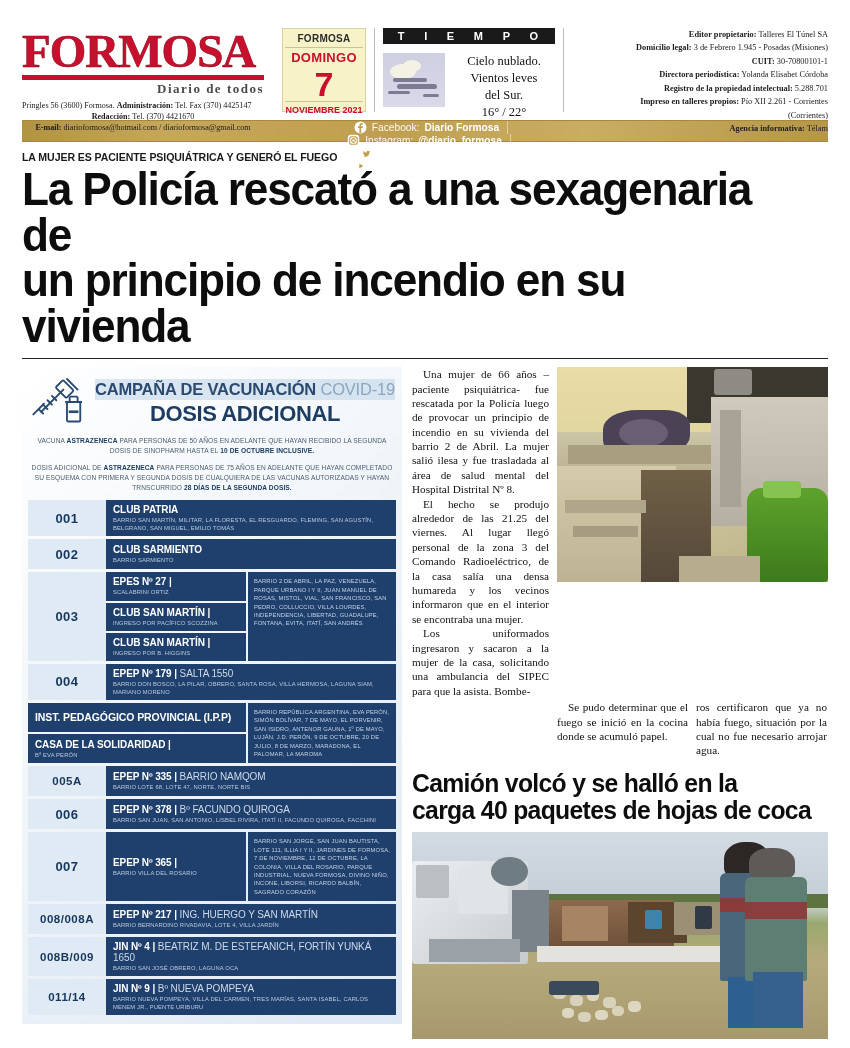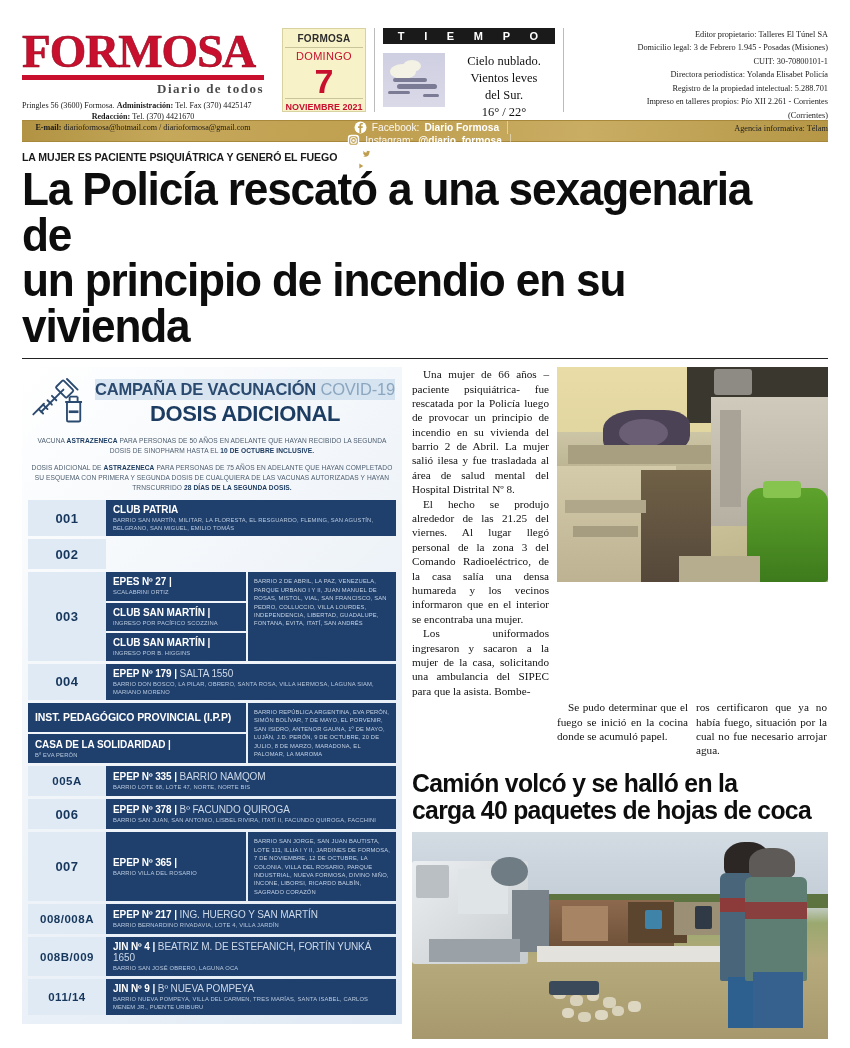--- a/index.html
+++ b/index.html
@@ -30,34 +30,34 @@
   .mh-contact { font-family: "Liberation Serif", serif; font-size: 8.1px; line-height: 1.35; text-align: center; margin-top: 4px; color: #1a1a1a; }
   .mh-contact .l1 { text-align: left; }
   .mh-contact b { font-weight: bold; }
 
   .mh-date {
     width: 84px; background: #f7f2c8; border: 1px solid #d8d2a0;
     margin: 0 8px; text-align: center; padding: 4px 2px; display: flex;
     flex-direction: column; justify-content: space-between;
   }
   .mh-date .d-city { font-size: 10px; font-weight: bold; color: #2c2c2c; letter-spacing: .3px; border-bottom: 1px solid #c9c49a; padding-bottom: 3px;}
-  .mh-date .d-day { font-size: 11px; font-weight: normal; color: #c8102e; letter-spacing: .3px; padding: 2px 0; }
+  .mh-date .d-day { font-size: 13px; font-weight: bold; color: #c8102e; letter-spacing: .3px; padding: 2px 0; }
   .mh-date .d-num { font-size: 34px; font-weight: bold; color: #c8102e; line-height: 1; }
   .mh-date .d-month { font-size: 9px; font-weight: bold; color: #c8102e; border-top: 1px solid #c9c49a; padding-top: 3px; }
 
   .mh-weather { width: 190px; border-left: 1px solid #bbb; border-right:1px solid #bbb; padding: 0 8px; }
   .wx-title { display: flex; justify-content: space-around; background: #1a1a1a; color: #fff; font-size: 11px; font-weight: bold; letter-spacing: 2px; padding: 2px 6px; }
   .wx-body { display: flex; gap: 8px; margin-top: 9px; align-items: flex-start; }
   .wx-icon { width: 62px; height: 54px; background: linear-gradient(#cfcfe2,#d9d9e8); position: relative; overflow: hidden; flex: none; }
   .wx-icon .cl { position: absolute; background: #f4f2e4; border-radius: 50%; }
   .wx-icon .dk { position: absolute; background: #7b7b96; border-radius: 3px; }
   .wx-text { font-family: "Liberation Serif", serif; font-size: 12.5px; line-height: 1.35; text-align: center; flex: 1; color: #111; }
 
   .mh-legal { flex: 1; padding-left: 10px; font-family: "Liberation Serif", serif; font-size: 8.3px; line-height: 1.62; text-align: right; color: #222; }
-  .mh-legal b { font-weight: normal; margin-left: 45px; }
+  .mh-legal b { font-weight: bold; margin-left: 45px; }
 
   
   .social {
     display: flex; height: 22px; margin-top: 8px;
     background: linear-gradient(90deg,#b19343 0%, #c6a85b 18%, #bf9f4f 45%, #c9ad63 70%, #b59746 100%);
     border-top: 1px solid #a8883a; border-bottom: 1px solid #a8883a;
     align-items: center; color: #fff; font-size: 10.2px; flex-direction: column;
   }
   .social .s-item { display: flex; align-items: center; gap: 5px; padding: 0 8px; height: 100%; border-right: 1px solid rgba(255,255,255,.45); }
   .social .s-item:last-child { border-right: none; }
@@ -188,21 +188,21 @@
           <div>del Sur.</div>
           <div>16°  /  22°</div>
         </div>
       </div>
     </div>
 
     <div class="mh-legal">
       <div><b>Editor propietario:</b><span> Talleres El Túnel SA</span></div>
       <div><b>Domicilio legal:</b><span> 3 de Febrero 1.945 - Posadas (Misiones)</span></div>
       <div><b>CUIT:</b><span> 30-70800101-1</span></div>
-      <div><b>Directora periodística:</b><span> Yolanda Elisabet Policía</span></div>
+      <div><b>Directora periodística:</b><span> Yolanda Elisabet Córdoba</span></div>
       <div><b>Registro de la propiedad intelectual:</b><span> 5.288.701</span></div>
       <div><b>Impreso en talleres propios:</b><span> Pío XII 2.261 - Corrientes (Corrientes)</span></div>
       <div><b>Agencia informativa:</b><span> Télam</span></div>
     </div>
   </div>
 
   <div class="social">
     <a class="s-item" style="text-decoration:none;color:#fff;">
       <span class="s-ico">
         <svg viewBox="0 0 24 24" width="13" height="13">
@@ -306,20 +306,28 @@
               <div class="vblk">
                 <div class="n">CLUB PATRIA</div>
                 <div class="sub">BARRIO SAN MARTÍN, MILITAR, LA FLORESTA, EL RESGUARDO, FLEMING, SAN AGUSTÍN, BELGRANO, SAN MIGUEL, EMILIO TOMÁS</div>
               </div>
             </div>
               </div>
           </div>
 
           <div class="vrow">
             <div class="vcode">002</div>
+            <div class="vmain">
+                <div class="vblocks">
+              <div class="vblk">
+                <div class="n">CLUB SARMIENTO</div>
+                <div class="sub">BARRIO SARMIENTO</div>
+              </div>
+            </div>
+              </div>
           </div>
 
           <div class="vrow">
             <div class="vcode">003</div>
             <div class="vmain">
               <div class="vblocks">
                 <div class="vblk">
                   <div class="n">EPES Nº 27 |</div>
                   <div class="sub">SCALABRINI ORTIZ</div>
                 </div>

